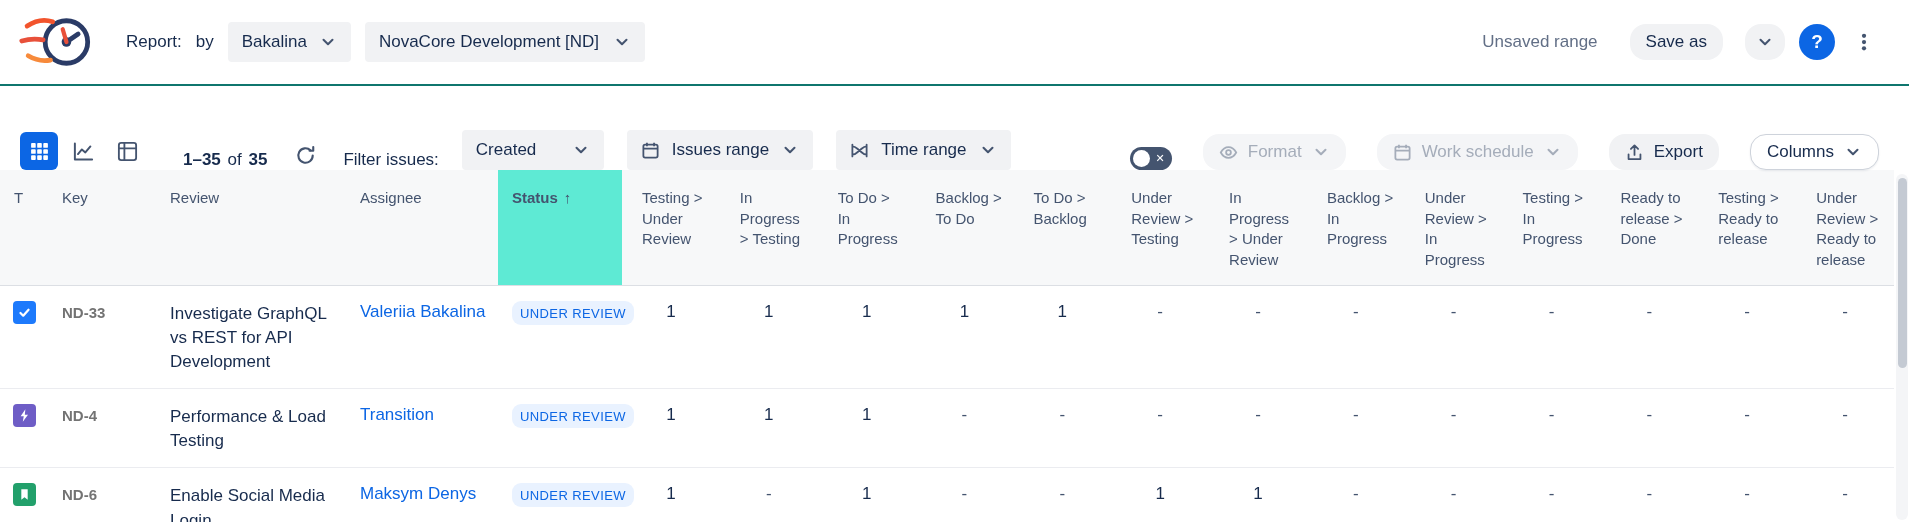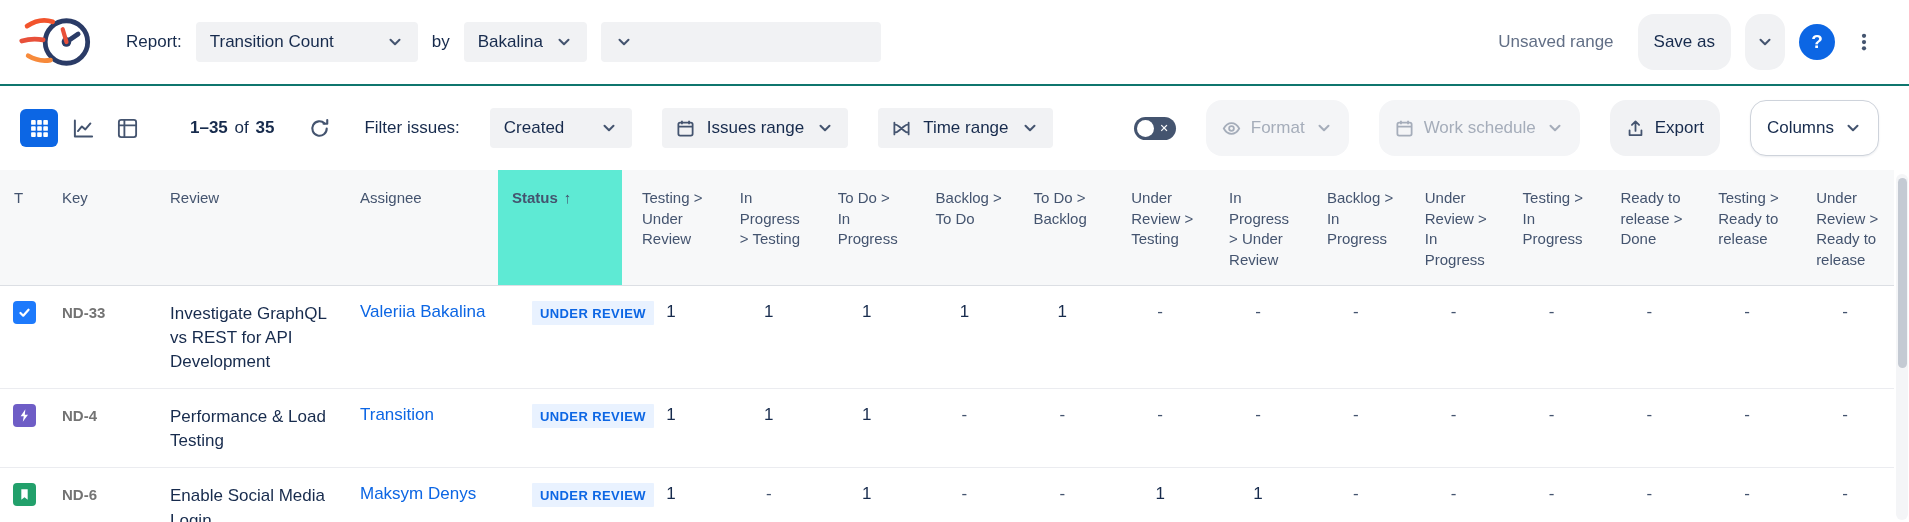--- a/index.html
+++ b/index.html
@@ -34,40 +34,40 @@
   .chev { width: 18px; height: 18px; color: #44546F; }
   .ico16 { width: 19px; height: 19px; color: #44546F; }
   .w-report { min-width: 222px; }
   .w-group  { min-width: 112px; }
   .w-project{ min-width: 280px; }
   .spacer { flex: 1 1 auto; }
   .unsaved { font-size: 17px; color: #626F86; margin-right: 10px; }
   .btn {
     display: inline-flex; align-items: center; gap: 10px;
     background: #F1F2F4; border: none; border-radius: 16px;
-    height: 56px; padding: 0 16px; font-family: inherit;
-    font-size: 17px; color: #172B4D; font-weight: 500; cursor: pointer;
+    height: 36px; padding: 0 16px; font-family: inherit;
+    font-size: 17px; color: #172B4D; font-weight: 500; cursor: pointer; margin-left: 8px;
   }
   .btn.icon-only { width: 40px; padding: 0; justify-content: center; }
   .help-btn {
     width: 36px; height: 36px; border-radius: 50%; border: none;
     background: #0C66E4; color: #fff; font-size: 19px; font-weight: 700;
     cursor: pointer; display: inline-flex; align-items: center; justify-content: center;
   }
   .kebab-btn {
     border: none; background: transparent; cursor: pointer;
     width: 30px; height: 40px; display: inline-flex; align-items: center; justify-content: center;
   }
 
   
   .toolbar {
     height: 84px;
-    display: flex; align-items: center;
+    display: flex; align-items: flex-end;
     padding: 0 30px 0 20px;
-    gap: 30px;
+    gap: 23px;
     white-space: nowrap;
   }
   .view-group { display: flex; align-items: center; gap: 6px; margin-right: 14px; }
   .view-btn {
     width: 38px; height: 38px; border: none; background: transparent;
     border-radius: 6px; cursor: pointer;
     display: inline-flex; align-items: center; justify-content: center;
   }
   .view-btn.active { background: #0C66E4; }
   .count { font-size: 17px; color: #172B4D; }
@@ -109,22 +109,22 @@
     display: inline-flex; align-items: center; justify-content: center;
   }
   .type-icon svg { width: 17px; height: 17px; }
   td.cell-key { padding: 18px 6px 12px 14px; font-size: 15px; font-weight: 700; color: #737373; }
   td.cell-summary { padding: 16px 10px 14px 14px; line-height: 1.42; }
   td.cell-assignee { padding: 16px 8px 12px 14px; }
   .assignee-link { color: #0C66E4; text-decoration: none; cursor: pointer; }
   td.cell-status { padding: 15px 6px 12px 14px; }
   .badge {
     display: inline-block; background: #E9F2FF; color: #0C66E4;
-    font-size: 13px; font-weight: 700; letter-spacing: .4px;
-    padding: 5px 8px 4px; border-radius: 1px; white-space: nowrap; margin-left: 20px;
+    font-size: 13px; font-weight: 400; letter-spacing: .4px;
+    padding: 5px 8px 4px; border-radius: 9px; white-space: nowrap;
   }
   td.cell-num { padding: 16px 4px 12px 4px; text-align: center; color: #172B4D; }
   td.cell-num.dash { color: #44546F; }
 
   
   .v-scrollbar {
     position: absolute; right: 1px; top: 174px; width: 12px; height: 346px;
     background: #F4F5F7; border-radius: 6px;
   }
   .v-scrollbar .thumb {
@@ -143,37 +143,32 @@
       <path d="M45 32 L56 24.5" stroke="#2A3B66" stroke-width="4.5" stroke-linecap="round"></path>
       <path d="M45 32 L41.5 20" stroke="#E8503A" stroke-width="4" stroke-linecap="round"></path>
       <path d="M8 17 Q20 9 32 13" stroke="#F2542D" stroke-width="4.5" fill="none" stroke-linecap="round"></path>
       <path d="M3 31 Q13 28 23 30" stroke="#E8503A" stroke-width="4.5" fill="none" stroke-linecap="round"></path>
       <path d="M9 45 Q19 51 30 49" stroke="#F78A3B" stroke-width="4.5" fill="none" stroke-linecap="round"></path>
     </svg>
   </div>
 
   <span class="lbl">Report:</span>
 
-  <button class="sel w-report">
-    <span>Transition Count</span>
-    <svg class="chev" viewBox="0 0 16 16">
-        <path d="M4 6l4 4 4-4" fill="none" stroke="currentColor" stroke-width="1.8" stroke-linecap="round" stroke-linejoin="round"></path>
-      </svg>
-  </button>
 
   <span class="lbl">by</span>
 
   <button class="sel w-group">
     <span>Bakalina</span>
     <svg class="chev" viewBox="0 0 16 16">
         <path d="M4 6l4 4 4-4" fill="none" stroke="currentColor" stroke-width="1.8" stroke-linecap="round" stroke-linejoin="round"></path>
       </svg>
   </button>
 
   <button class="sel w-project">
+    <span>NovaCore Development [ND]</span>
     <svg class="chev" viewBox="0 0 16 16">
         <path d="M4 6l4 4 4-4" fill="none" stroke="currentColor" stroke-width="1.8" stroke-linecap="round" stroke-linejoin="round"></path>
       </svg>
   </button>
 
   <div class="spacer"></div>
 
   <span class="unsaved">Unsaved range</span>
 
   <button class="btn">

